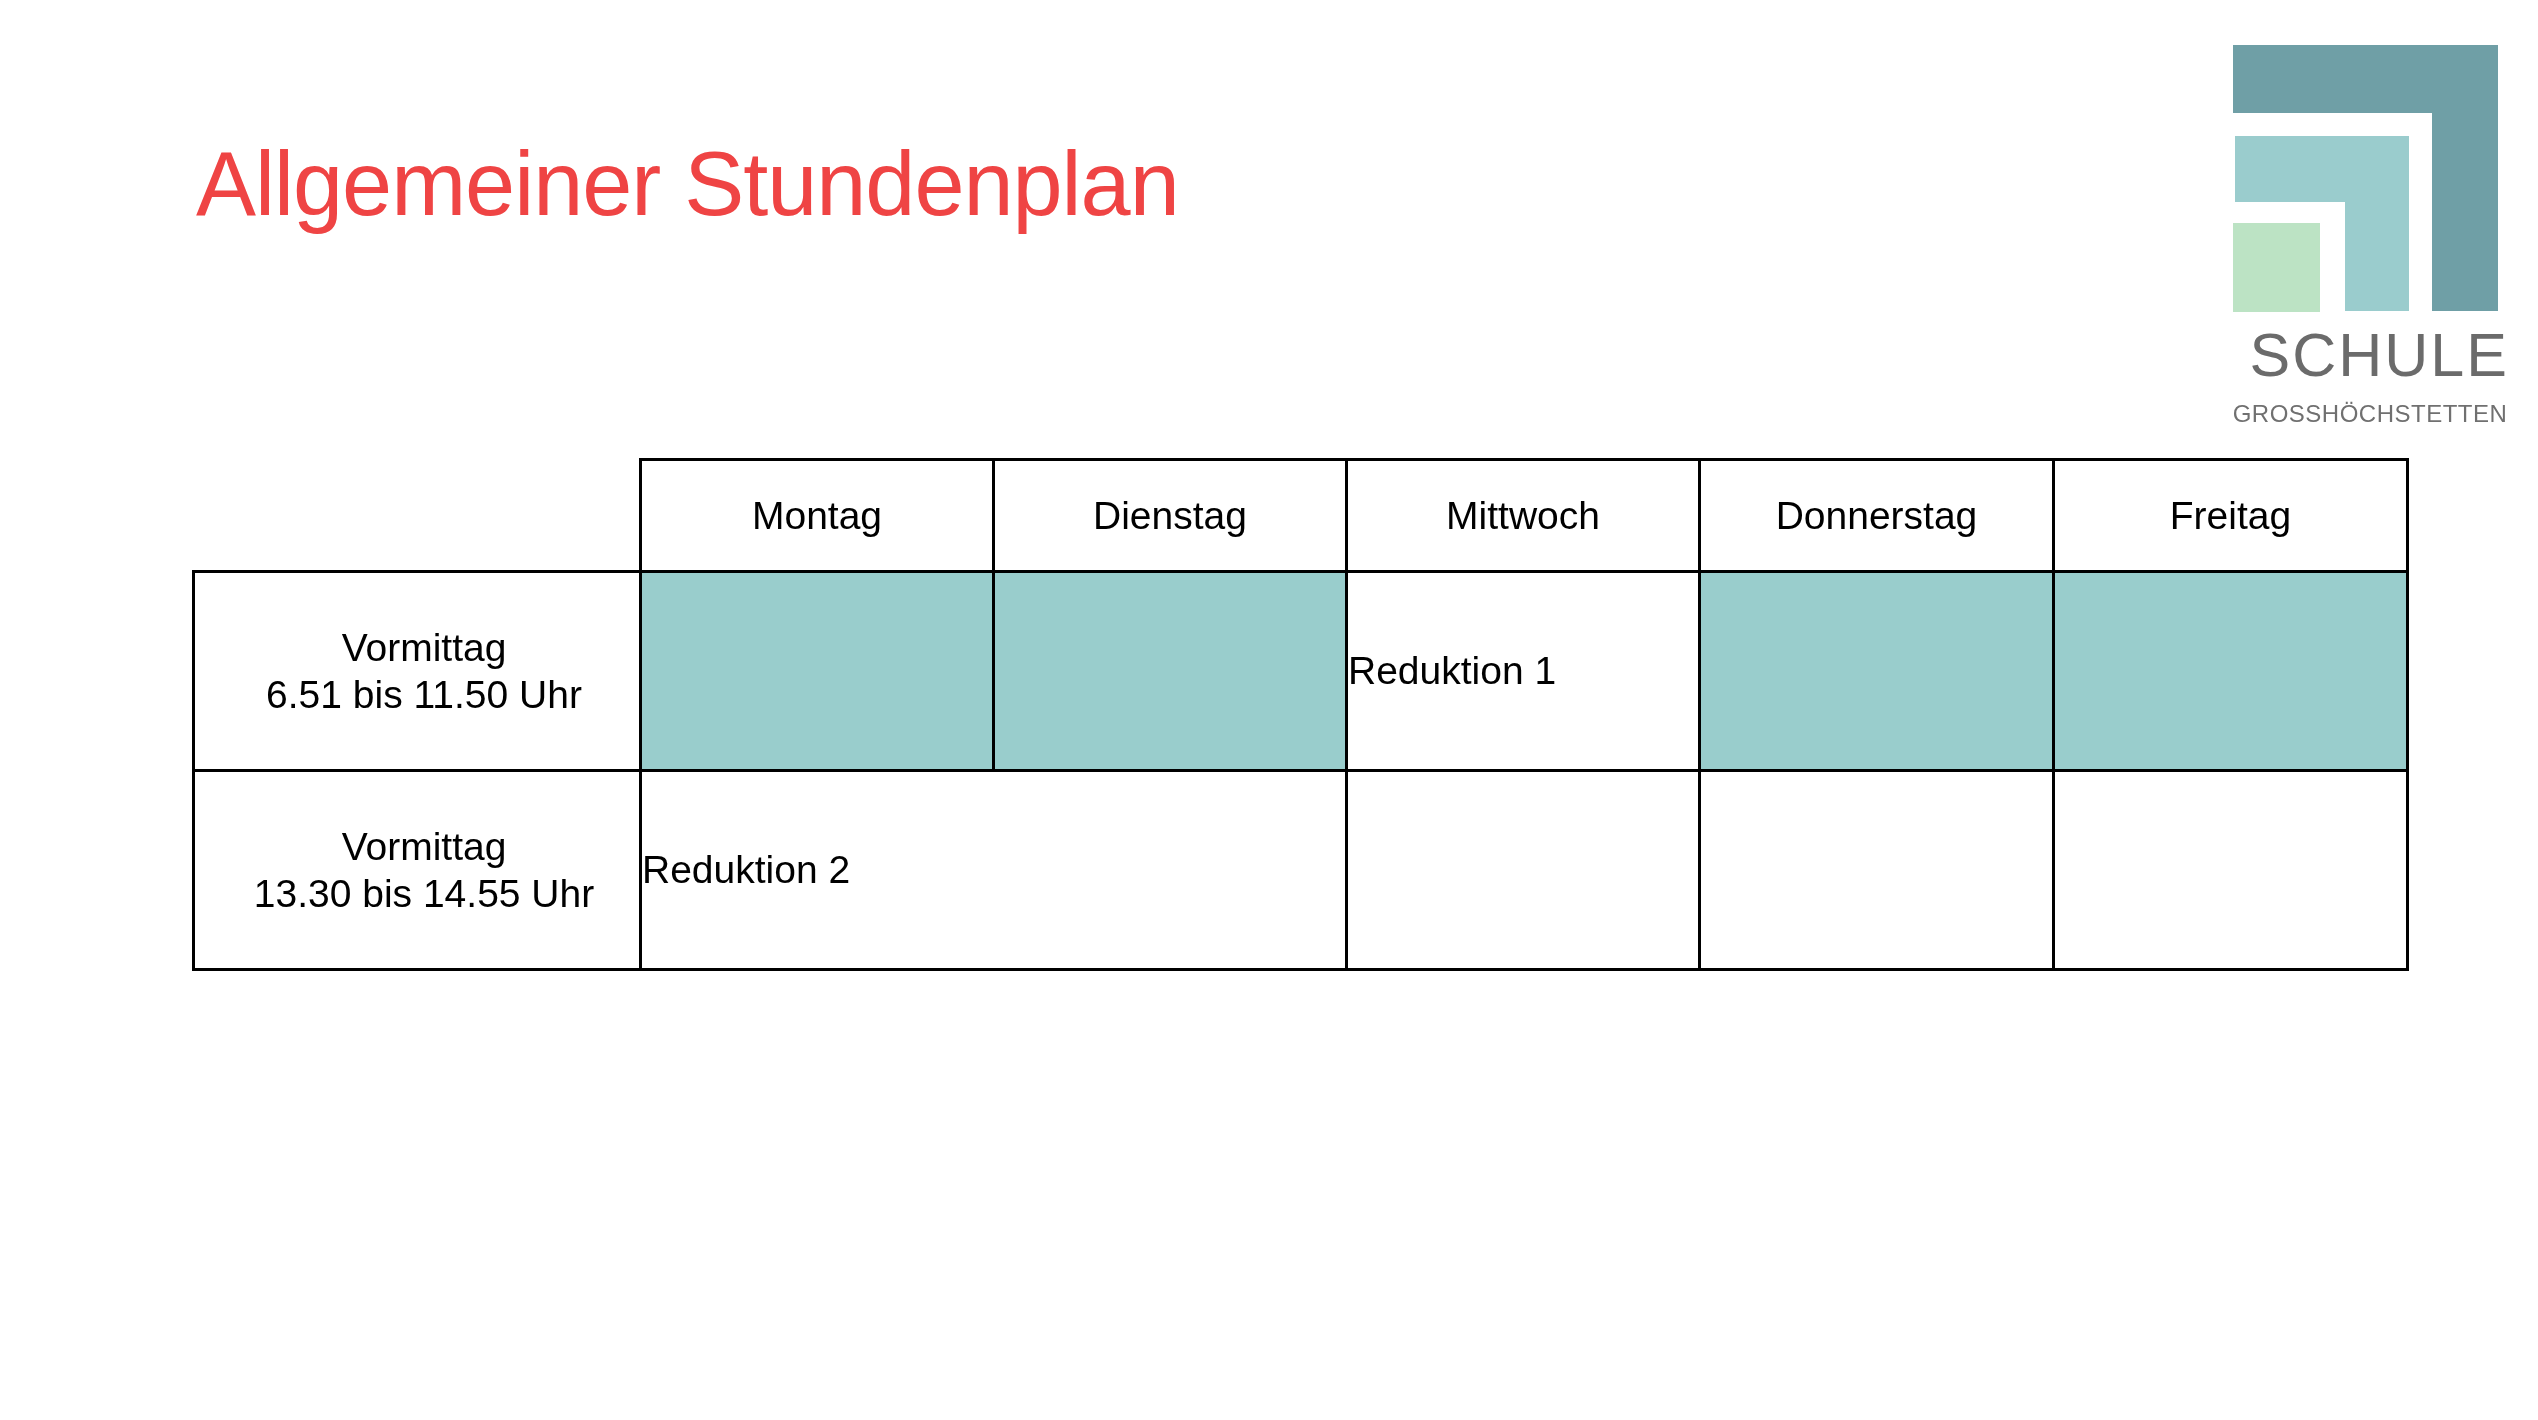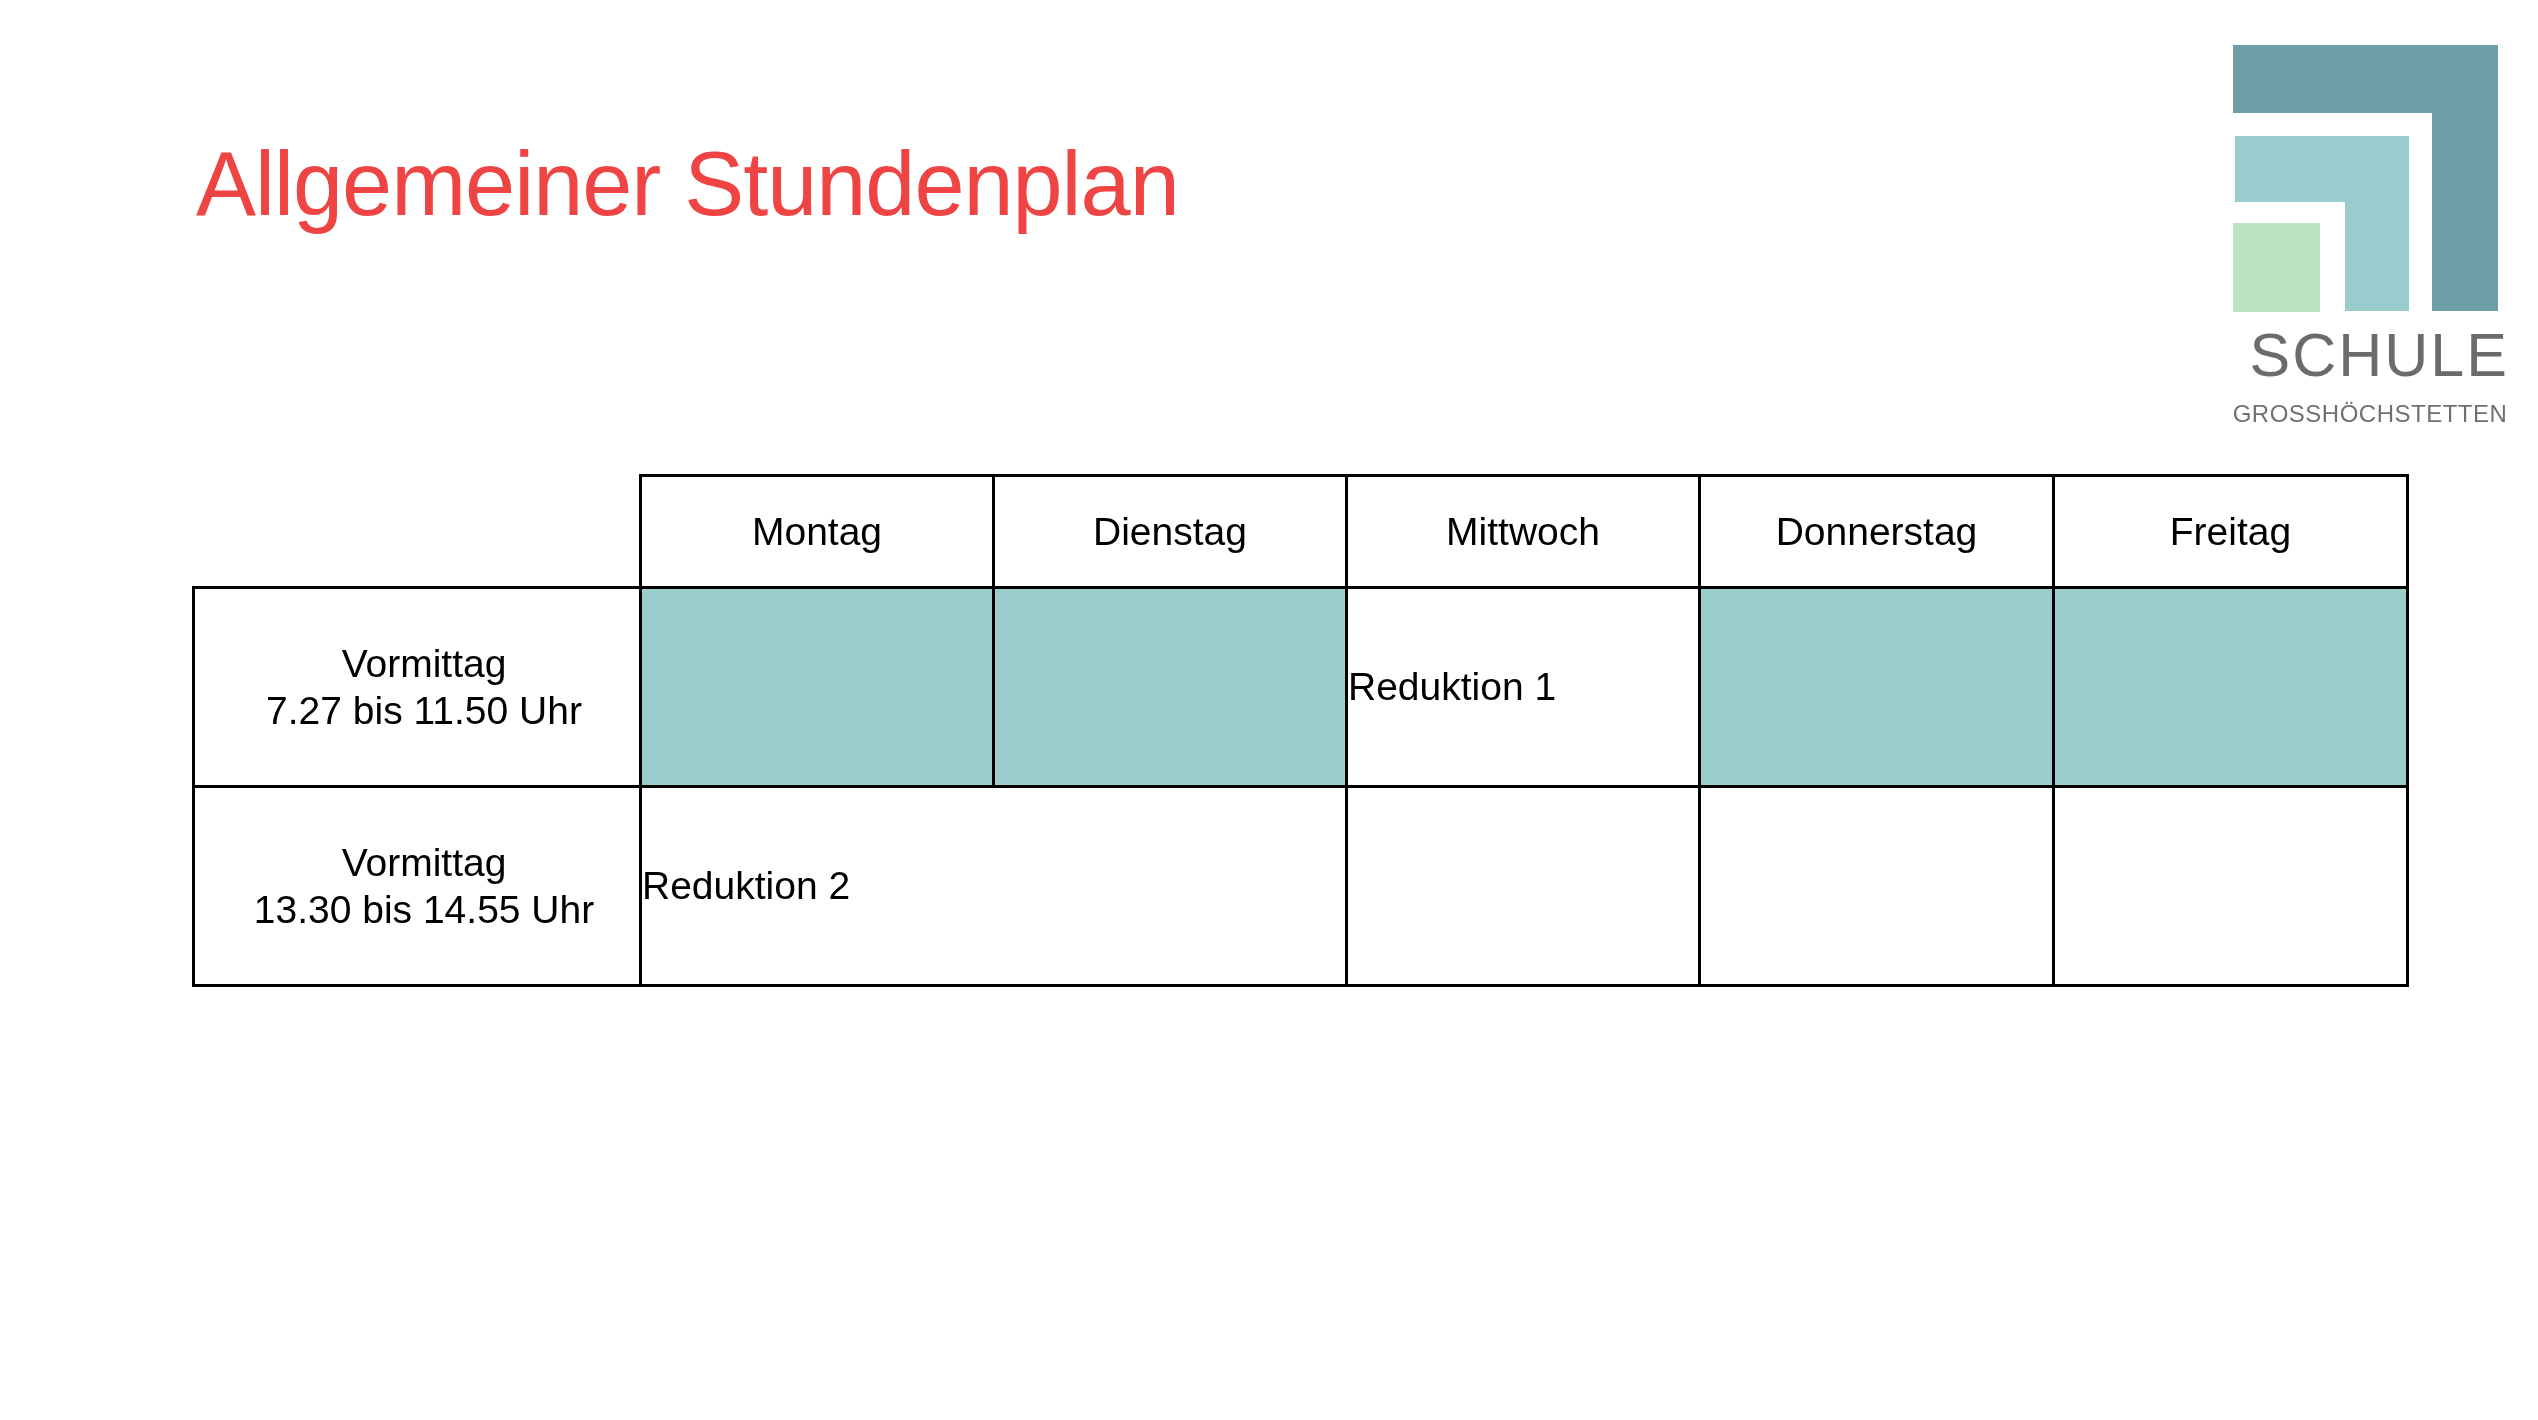--- a/index.html
+++ b/index.html
@@ -68,21 +68,21 @@
     font-weight: 400;
     letter-spacing: 0.5px;
     text-align: center;
     white-space: nowrap;
   }
 
   
   .timetable {
     position: absolute;
     left: 192px;
-    top: 474px;
+    top: 458px;
     border-collapse: collapse;
     table-layout: fixed;
     width: 2214px;
   }
   .timetable td, .timetable th {
     border: 3px solid #000000;
     font-size: 39px;
     font-weight: 400;
     padding: 0;
     vertical-align: middle;
@@ -139,21 +139,21 @@
         <th>Montag</th>
         <th>Dienstag</th>
         <th>Mittwoch</th>
         <th>Donnerstag</th>
         <th>Freitag</th>
       </tr>
 
       <tr class="body-row">
         <td class="row-label">
           <span>Vormittag</span><br>
-          <span>7.27 bis 11.50 Uhr</span>
+          <span>6.51 bis 11.50 Uhr</span>
         </td>
         <td class="day-cell" style="background-color: rgb(153, 205, 204);"></td>
         <td class="day-cell" style="background-color: rgb(153, 205, 204);"></td>
         <td class="day-cell">Reduktion 1</td>
         <td class="day-cell" style="background-color: rgb(153, 205, 204);"></td>
         <td class="day-cell" style="background-color: rgb(153, 205, 204);"></td>
       </tr>
 
       <tr class="body-row">
         <td class="row-label">

